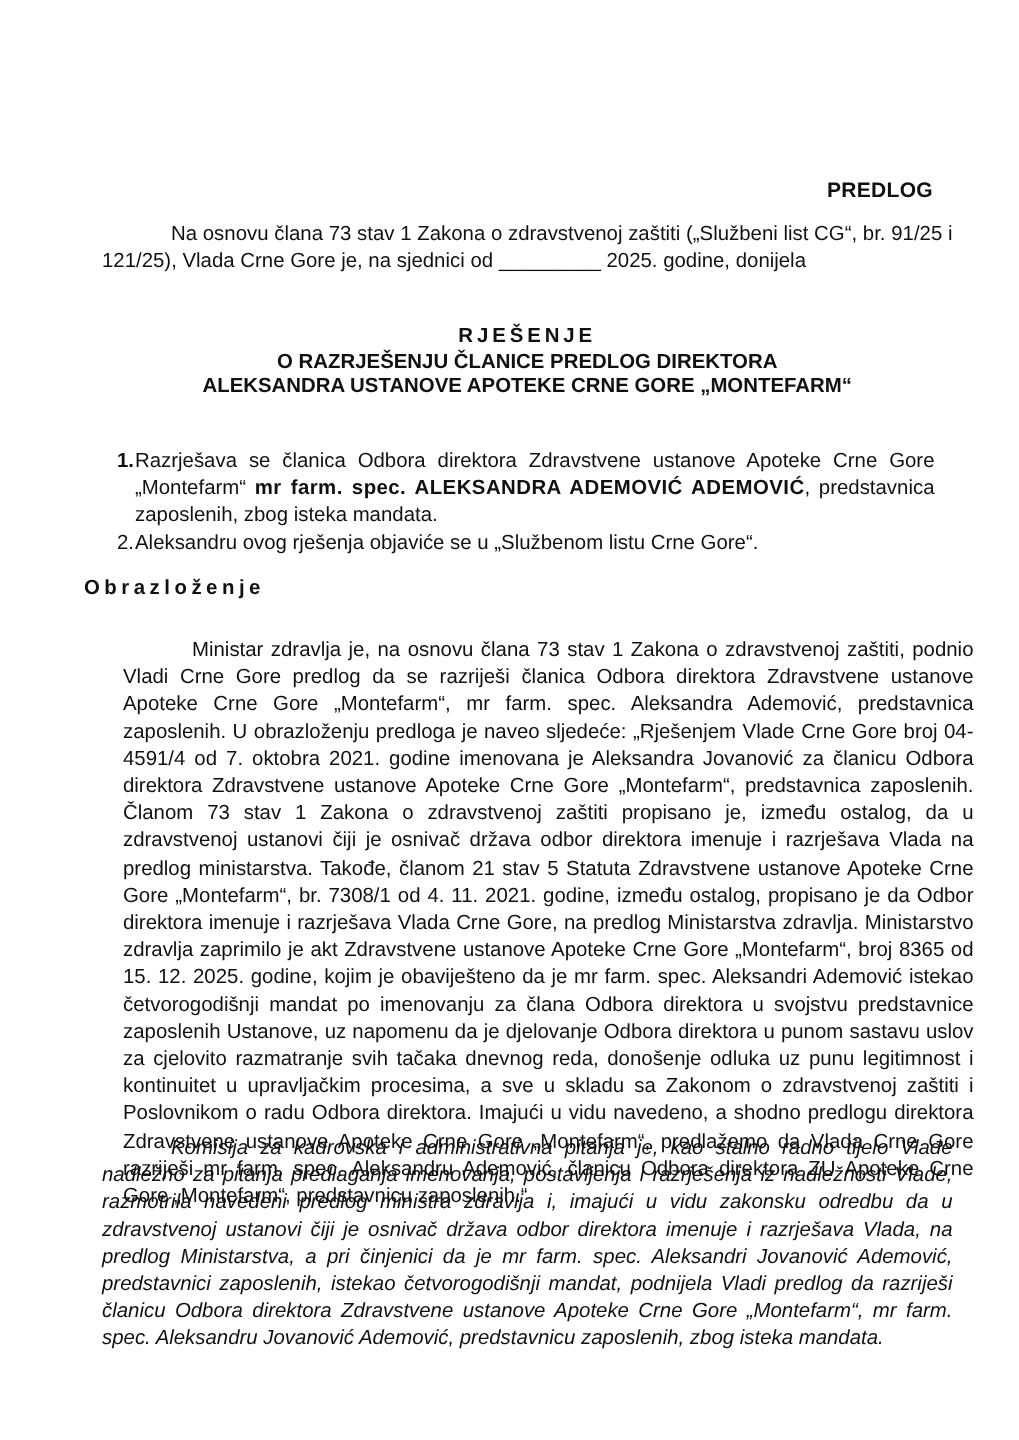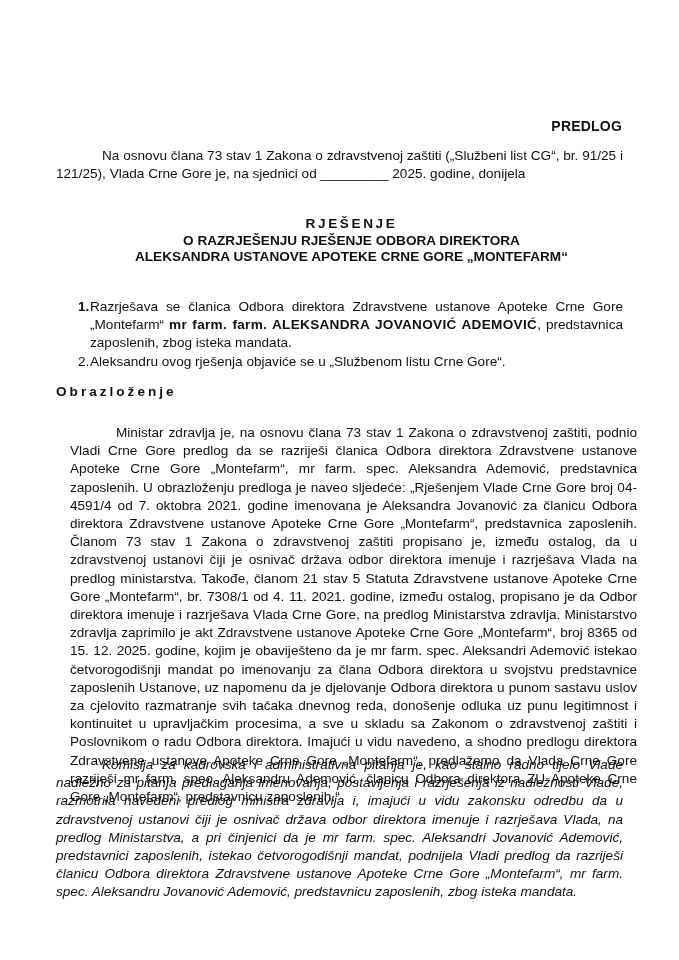--- a/index.html
+++ b/index.html
@@ -1,21 +1,21 @@
 <!DOCTYPE html>
 <html><head>
 <meta charset="utf-8">
 <style>
   html, body { margin: 0; padding: 0; background: #ffffff; }
   body { width: 679px; height: 960px; overflow: hidden; position: relative;
          font-family: "Liberation Sans", sans-serif; color: #111; }
   .page { position: absolute; left: 56px; top: 0; width: 567px; }
   .predlog { position: absolute; right: 57px; top: 118px; font-weight: bold; font-size: 14px; letter-spacing: 0.2px; }
   p { margin: 0; font-size: 13.6px; line-height: 18.2px; text-align: justify; }
-  .indent { text-indent: 46px; }
+  .indent { text-indent: 46px; margin-left: 12px; }
   .intro { position: absolute; top: 147px; left: 0; width: 567px; }
   .title-block { position: absolute; top: 216px; left: 12px; width: 567px; text-align: center; font-weight: bold; font-size: 13.6px; line-height: 16.5px; }
   .title-block .t1 { letter-spacing: 2.6px; }
   .list { position: absolute; top: 298px; left: 0; width: 567px; }
   .li { position: relative; padding-left: 34px; font-size: 13.6px; line-height: 18.2px; text-align: justify; }
   .li .num { position: absolute; left: 22px; }
   .li .num.bold { font-weight: bold; }
   .li b { letter-spacing: 0.3px; }
   .obraz { position: absolute; top: 384px; left: 0; width: 567px; text-align: left; font-weight: bold; font-size: 13.6px; letter-spacing: 3px; }
   .body1 { position: absolute; top: 424px; left: 14px; width: 567px; }
@@ -25,28 +25,28 @@
 <body>
 
 <div class="predlog">PREDLOG</div>
 
 <div class="page">
 
   <p class="indent intro">Na osnovu člana 73 stav 1 Zakona o zdravstvenoj zaštiti („Službeni list CG“, br. 91/25 i 121/25), Vlada Crne Gore je, na sjednici od _________ 2025. godine, donijela</p>
 
   <div class="title-block">
     <div class="t1">RJEŠENJE</div>
-    <div>O RAZRJEŠENJU RJEŠENJE ODBORA DIREKTORA</div>
+    <div>O RAZRJEŠENJU ČLANICE PREDLOG DIREKTORA</div>
     <div>ALEKSANDRA USTANOVE APOTEKE CRNE GORE „MONTEFARM“</div>
   </div>
 
   <div class="list">
     <div class="li">
       <span class="num bold">1.</span>
-      <span>Razrješava se članica Odbora direktora Zdravstvene ustanove Apoteke Crne Gore „Montefarm“ </span><b>mr farm. farm. ALEKSANDRA JOVANOVIĆ ADEMOVIĆ</b><span>, predstavnica zaposlenih, zbog isteka mandata.</span>
+      <span>Razrješava se članica Odbora direktora Zdravstvene ustanove Apoteke Crne Gore „Montefarm“ </span><b>mr farm. spec. ALEKSANDRA ADEMOVIĆ ADEMOVIĆ</b><span>, predstavnica zaposlenih, zbog isteka mandata.</span>
     </div>
     <div class="li">
       <span class="num">2.</span>
       <span>Aleksandru ovog rješenja objaviće se u „Službenom listu Crne Gore“.</span>
     </div>
   </div>
 
   <div class="obraz">Obrazloženje</div>
 
   <p class="indent body1">Ministar zdravlja je, na osnovu člana 73 stav 1 Zakona o zdravstvenoj zaštiti, podnio Vladi Crne Gore predlog da se razriješi članica Odbora direktora Zdravstvene ustanove Apoteke Crne Gore „Montefarm“, mr farm. spec. Aleksandra Ademović, predstavnica zaposlenih. U obrazloženju predloga je naveo sljedeće: „Rješenjem Vlade Crne Gore broj 04-4591/4 od 7. oktobra 2021. godine imenovana je Aleksandra Jovanović za članicu Odbora direktora Zdravstvene ustanove Apoteke Crne Gore „Montefarm“, predstavnica zaposlenih. Članom 73 stav 1 Zakona o zdravstvenoj zaštiti  propisano je, između ostalog, da u zdravstvenoj ustanovi čiji je osnivač država odbor direktora imenuje i razrješava Vlada na predlog ministarstva. Takođe, članom 21 stav 5 Statuta Zdravstvene ustanove Apoteke Crne Gore „Montefarm“, br. 7308/1 od 4. 11. 2021. godine, između ostalog, propisano je da Odbor direktora imenuje i razrješava Vlada Crne Gore, na predlog Ministarstva zdravlja. Ministarstvo zdravlja zaprimilo je akt Zdravstvene ustanove Apoteke Crne Gore „Montefarm“, broj 8365 od 15. 12. 2025. godine, kojim je obaviješteno da je mr farm. spec. Aleksandri Ademović istekao četvorogodišnji mandat po imenovanju za člana Odbora direktora u svojstvu predstavnice zaposlenih Ustanove, uz napomenu da je djelovanje Odbora direktora u punom sastavu uslov za cjelovito razmatranje svih tačaka dnevnog reda, donošenje odluka uz punu legitimnost i kontinuitet u upravljačkim procesima, a sve u skladu sa Zakonom o zdravstvenoj zaštiti i Poslovnikom o radu Odbora direktora. Imajući u vidu navedeno, a shodno predlogu direktora Zdravstvene ustanove Apoteke Crne Gore „Montefarm“, predlažemo da Vlada Crne Gore razriješi mr farm. spec. Aleksandru Ademović, članicu Odbora direktora ZU Apoteke Crne Gore „Montefarm“, predstavnicu zaposlenih.“</p>

